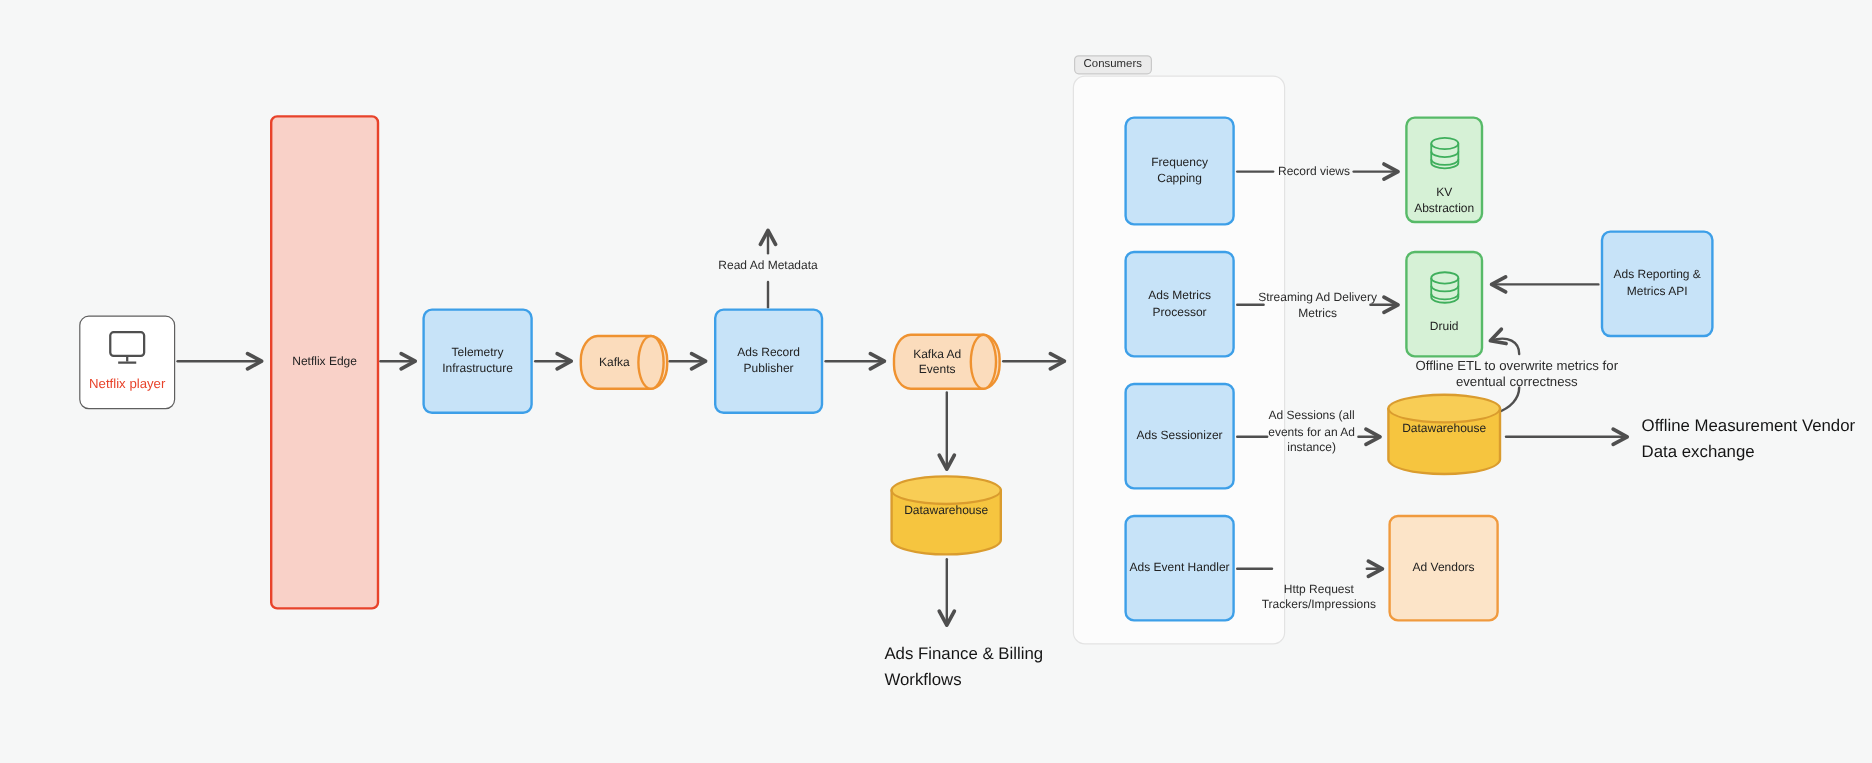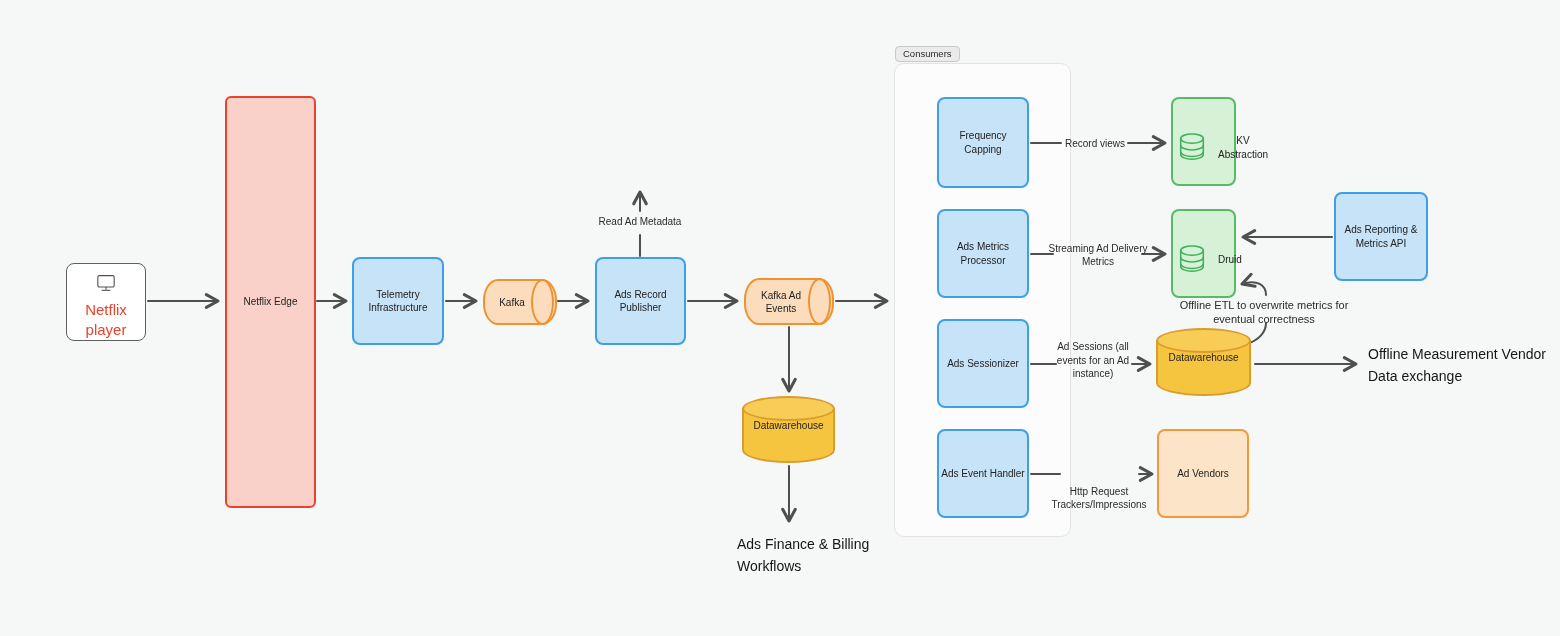--- a/index.html
+++ b/index.html
@@ -14,25 +14,25 @@
   svg.edges{position:absolute;left:0;top:0;z-index:1;}
   .node{
     position:absolute;z-index:2;box-sizing:border-box;
     display:flex;align-items:center;justify-content:center;
     text-align:center;font-size:10px;color:#222;line-height:1.35;
   }
   .rect{border-radius:8px;border:2px solid transparent;padding:2px;}
   .blue{background:var(--blue-fill,#c7e3f8);border-color:var(--blue-border,#3d9fe8);}
   .red-box{background:var(--red-fill,#f9d1c8);border-color:var(--red-border,#e8432b);border-radius:6px;}
   .green{background:var(--green-fill,#d6f1d6);border-color:var(--green-border,#57ba68);
-         justify-content:flex-start;padding-top:14px;gap:9px;}
+         flex-direction:column;justify-content:flex-start;padding-top:14px;gap:9px;}
   .orange-box{background:var(--orange-fill,#fce4c8);border-color:var(--orange-border,#f09a3e);}
   .white-box{background:#fff;border:1.5px solid #5f5f5f;border-radius:8px;
              flex-direction:column;justify-content:flex-start;padding-top:10px;gap:7px;}
-  .white-box .lbl{color:var(--netflix-red,#e8432b);font-size:15px;}
+  .white-box .lbl{color:var(--netflix-red,#e8432b);font-size:11px;}
   
   .hcyl{
     position:absolute;z-index:2;box-sizing:border-box;
     background:var(--kafka-fill,#fbdcbc);border:2px solid var(--kafka-border,#ef9230);
     border-radius:15px / 21px;
     display:flex;align-items:center;justify-content:center;
     font-size:10px;color:#222;text-align:center;line-height:1.3;
   }
   .hcyl .lbl{position:relative;z-index:2;padding-right:16px;}
   .hcyl-cap{

